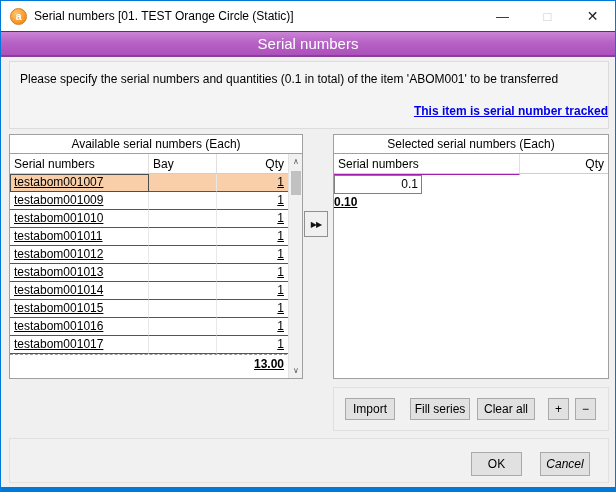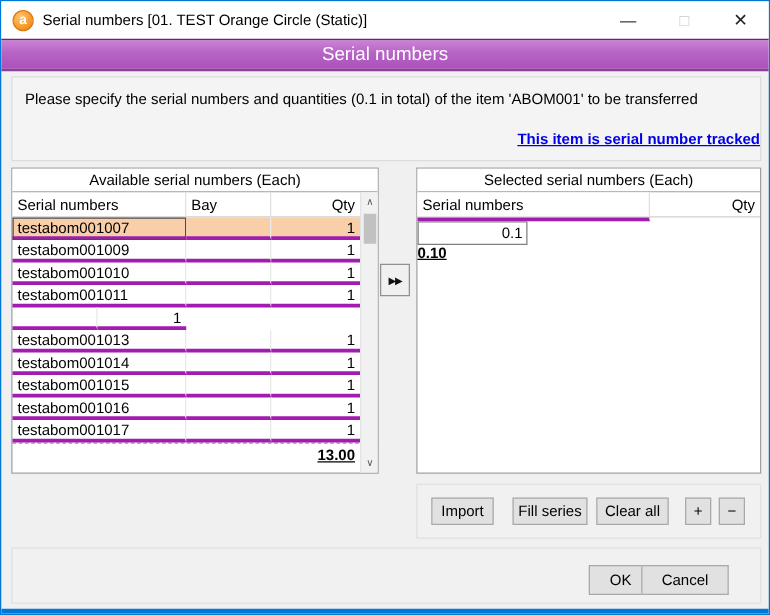--- a/index.html
+++ b/index.html
@@ -35,21 +35,21 @@
     color:#0000e6;font-weight:bold;text-decoration:underline;cursor:pointer;}
   
   .gbox{position:absolute;background:#fff;border:1px solid #a0a0a0;}
   .gbox.left{left:8px;top:133px;width:294px;height:245px;}
   .gbox.right{left:332px;top:133px;width:276px;height:245px;}
   .gtitle{height:19px;line-height:19px;text-align:center;border-bottom:1px solid #a0a0a0;background:#fff;}
   .thead{display:flex;height:20px;line-height:20px;border-bottom:1px solid #cfcfcf;background:#fff;}
   .th{padding:0 4px;border-right:1px solid #e0e0e0;}
   .th:last-child{border-right:none;}
   .trow{display:flex;height:18px;line-height:17px;}
-  .cell{padding:0 4px;border-right:1px solid #e8e8e8;border-bottom:3px solid #a21caf;overflow:hidden;white-space:nowrap;}
+  .cell{padding:0 4px;border-right:1px solid #e8e8e8;border-bottom:1px solid #a21caf;overflow:hidden;white-space:nowrap;text-decoration:underline;}
   .cell:last-child{border-right:none;}
   
   .c-serial{width:139px;}
   .c-bay{width:68px;}
   .c-qty{width:71px;text-align:right;}
   .trow.sel .cell{background:#f8cfa9;}
   .trow.sel .c-serial{outline:1px solid #4d4d4d;outline-offset:-1px;}
   .total-row{border-top:1px dashed #9b9b9b;height:19px;line-height:18px;display:flex;}
   .total-left{width:278px;text-align:right;padding-right:4px;font-weight:bold;text-decoration:underline;}
   
@@ -72,21 +72,21 @@
   .actions{position:absolute;left:332px;top:386px;width:276px;height:44px;background:#f1f1f1;border:1px solid #e0e0e0;}
   .footer{position:absolute;left:8px;top:437px;width:600px;height:45px;background:#f1f1f1;border:1px solid #e0e0e0;}
   .btn{position:absolute;height:22px;background:#e1e1e1;border:1px solid #a9a9a9;
     display:flex;align-items:center;justify-content:center;font-size:12px;color:#000;cursor:default;}
   .btn-import{left:11px;top:10px;width:50px;}
   .btn-fill{left:76px;top:10px;width:60px;}
   .btn-clear{left:143px;top:10px;width:58px;}
   .btn-plus{left:214px;top:10px;width:21px;}
   .btn-minus{left:241px;top:10px;width:21px;}
   .btn-ok{left:461px;top:13px;width:51px;height:24px;}
-  .btn-cancel{left:503px;top:13px;width:70px;height:24px;}
+  .btn-cancel{left:530px;top:13px;width:50px;height:24px;font-style:italic;}
   .bottom-edge{position:absolute;left:0;right:0;bottom:0;height:4px;background:#0078d7;}
 </style>
 </head>
 <body>
 
 <div class="win">
 
   <div class="titlebar">
     <div class="appicon">a</div>
     <div class="wtitle">Serial numbers [01. TEST Orange Circle (Static)]</div>
@@ -134,20 +134,21 @@
           <div class="cell c-serial">testabom001010</div>
           <div class="cell c-bay"></div>
           <div class="cell c-qty">1</div>
         </div>
         <div class="trow">
           <div class="cell c-serial">testabom001011</div>
           <div class="cell c-bay"></div>
           <div class="cell c-qty">1</div>
         </div>
         <div class="trow">
+          <div class="cell c-serial">testabom001012</div>
           <div class="cell c-bay"></div>
           <div class="cell c-qty">1</div>
         </div>
         <div class="trow">
           <div class="cell c-serial">testabom001013</div>
           <div class="cell c-bay"></div>
           <div class="cell c-qty">1</div>
         </div>
         <div class="trow">
           <div class="cell c-serial">testabom001014</div>

